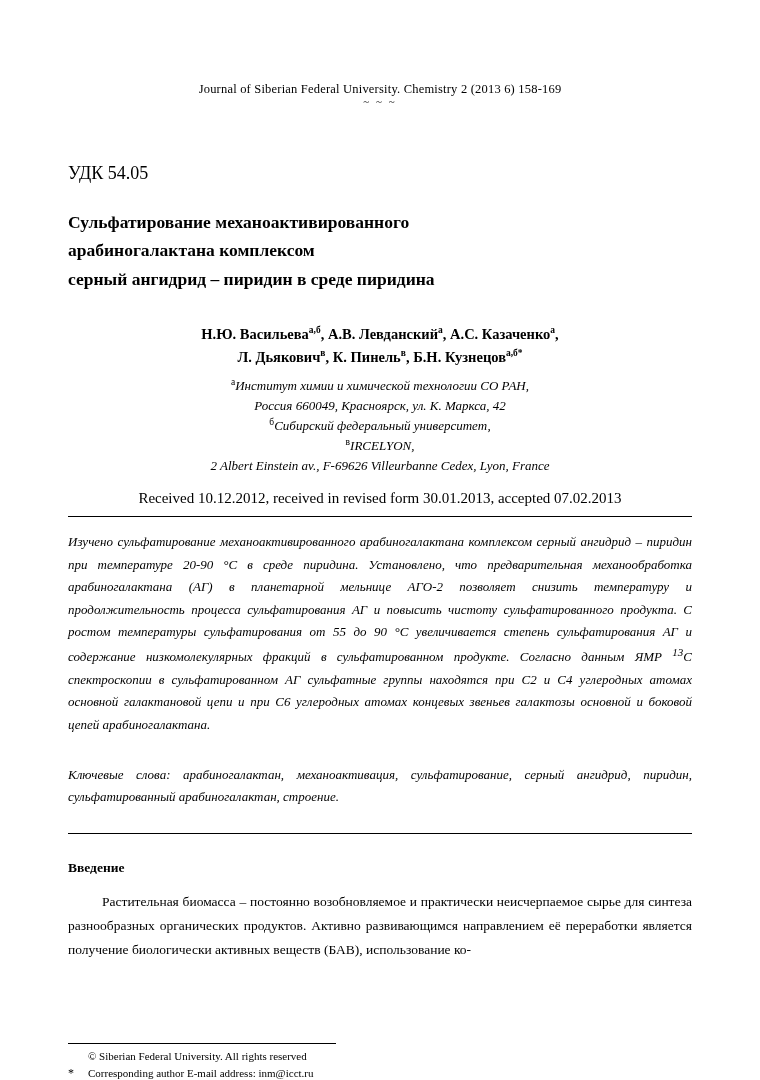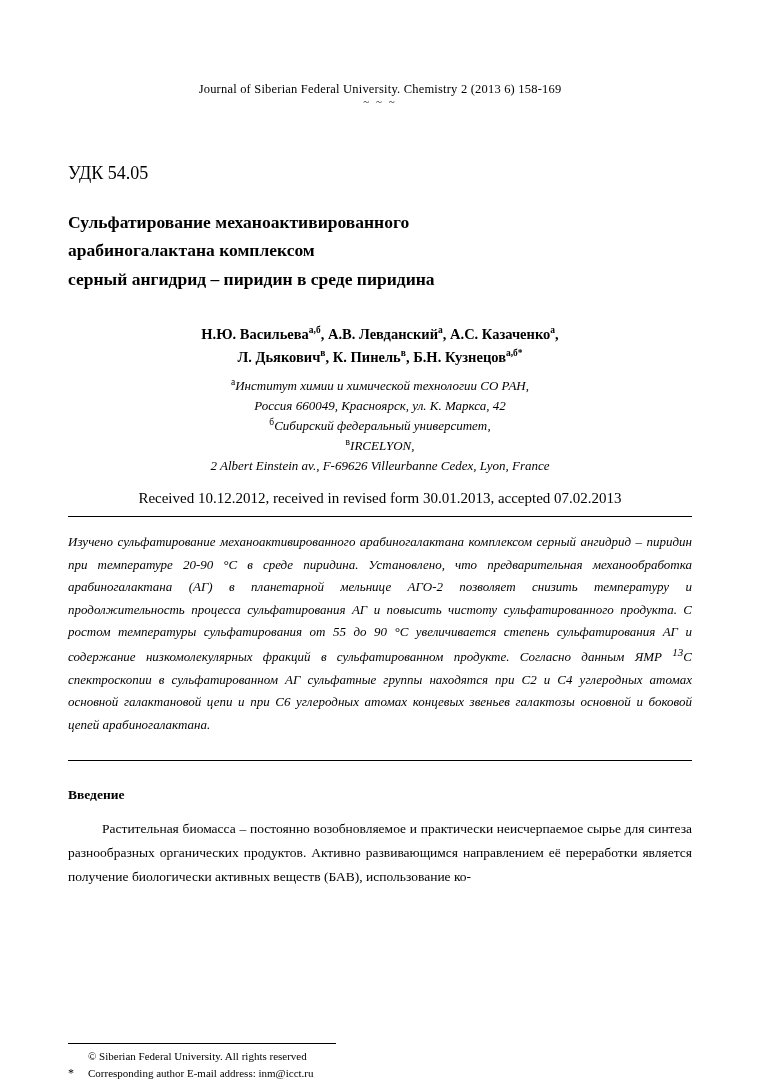--- a/index.html
+++ b/index.html
@@ -158,20 +158,21 @@
     <div><sup>в</sup><span>IRCELYON,</span></div>
     <div><sup></sup><span>2 Albert Einstein av., F-69626 Villeurbanne Cedex, Lyon, France</span></div>
   </div>
 
   <div class="received">Received 10.12.2012, received in revised form 30.01.2013, accepted 07.02.2013</div>
 
   <hr class="rule">
 
   <div class="abstract"><span>Изучено сульфатирование механоактивированного арабиногалактана комплексом серный ангидрид – пиридин при температуре 20-90 °С в среде пиридина. Установлено, что предварительная механообработка арабиногалактана (АГ) в планетарной мельнице АГО-2 позволяет снизить температуру и продолжительность процесса сульфатирования АГ и повысить чистоту сульфатированного продукта. С ростом температуры сульфатирования от 55 до 90 °С увеличивается степень сульфатирования АГ и содержание низкомолекулярных фракций в сульфатированном продукте. Согласно данным ЯМР </span><sup>13</sup><span>С спектроскопии в сульфатированном АГ сульфатные группы находятся при С2 и С4 углеродных атомах основной галактановой цепи и при С6 углеродных атомах концевых звеньев галактозы основной и боковой цепей арабиногалактана.</span></div>
 
+  <div class="keywords"><span>Ключевые слова:</span><span> арабиногалактан, механоактивация, сульфатирование, серный ангидрид, пиридин, сульфатированный арабиногалактан, строение.</span></div>
 
   <hr class="rule2">
 
   <div class="section-title">Введение</div>
 
   <div class="body-text">Растительная биомасса – постоянно возобновляемое и практически неисчерпаемое сырье для синтеза разнообразных органических продуктов. Активно развивающимся направлением её переработки является получение биологически активных веществ (БАВ), использование ко-</div>
 
   <div class="footnotes">
     <hr class="footnote-rule">
     <div class="footnote-line">

